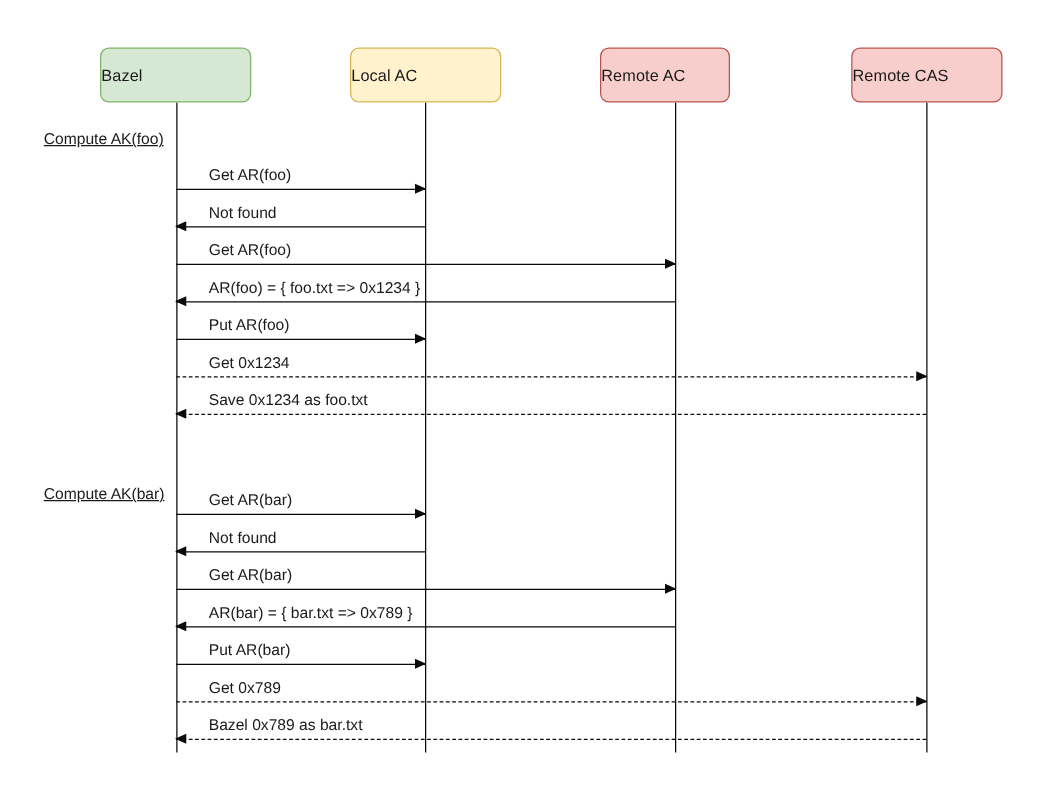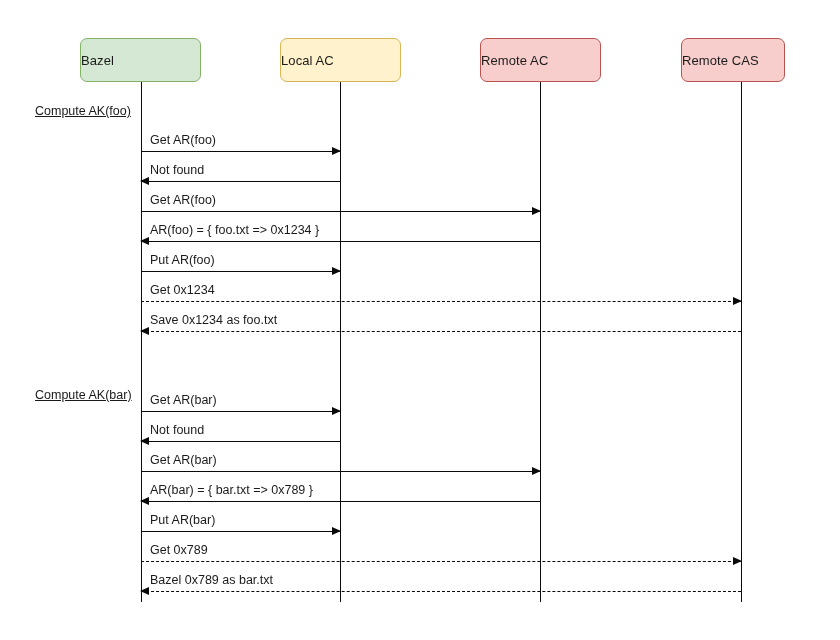--- a/index.html
+++ b/index.html
@@ -75,41 +75,41 @@
     left: -1px;
     border-right: 9px solid #0a0a0a;
   }
   .msg .label {
     position: absolute;
     top: -18px;
     font-size: 12.5px;
     color: #1a1a1a;
     white-space: nowrap;
   }
-  .msg .label.from-left { left: 9px; }
+  .msg .label.from-left { left: 26px; }
 </style>
 </head>
 <body>
 
 <div id="canvas" style="background: rgb(255, 255, 255);">
   <div id="lifelines-layer">
       <div class="lifeline-line" style="left: 141px; top: 82px; height: 520px; border-left-color: rgb(10, 10, 10);"></div>
       <div class="lifeline-box" style="left: 80px; top: 38px; width: 121px; height: 44px; background: rgb(213, 232, 212); border-color: rgb(130, 179, 102);">
         <span>Bazel</span>
       </div>
       <div class="lifeline-line" style="left: 340px; top: 82px; height: 520px; border-left-color: rgb(10, 10, 10);"></div>
       <div class="lifeline-box" style="left: 280px; top: 38px; width: 121px; height: 44px; background: rgb(255, 242, 204); border-color: rgb(214, 182, 86);">
         <span>Local AC</span>
       </div>
       <div class="lifeline-line" style="left: 540px; top: 82px; height: 520px; border-left-color: rgb(10, 10, 10);"></div>
-      <div class="lifeline-box" style="left: 480px; top: 38px; width: 121px; height: 44px; background: rgb(248, 206, 204); border-color: rgb(184, 84, 80);">
+      <div class="lifeline-box" style="left: 480px; top: 38px; width: 104px; height: 44px; background: rgb(248, 206, 204); border-color: rgb(184, 84, 80);">
         <span>Remote AC</span>
       </div>
       <div class="lifeline-line" style="left: 741px; top: 82px; height: 520px; border-left-color: rgb(10, 10, 10);"></div>
-      <div class="lifeline-box" style="left: 681px; top: 38px; width: 104px; height: 44px; background: rgb(248, 206, 204); border-color: rgb(184, 84, 80);">
+      <div class="lifeline-box" style="left: 681px; top: 38px; width: 121px; height: 44px; background: rgb(248, 206, 204); border-color: rgb(184, 84, 80);">
         <span>Remote CAS</span>
       </div>
     </div>
   <div id="activation-labels-layer">
       <div class="activation-label" style="left: 35px; top: 104px;">Compute AK(foo)</div>
       <div class="activation-label" style="left: 35px; top: 364px; margin-top: 24px;">Compute AK(bar)</div>
     </div>
   <div id="messages-layer">
       <div class="msg" style="left: 141px; top: 151px; width: 199px;">
         <div class="line solid" style="border-top-color: rgb(10, 10, 10);"></div>

